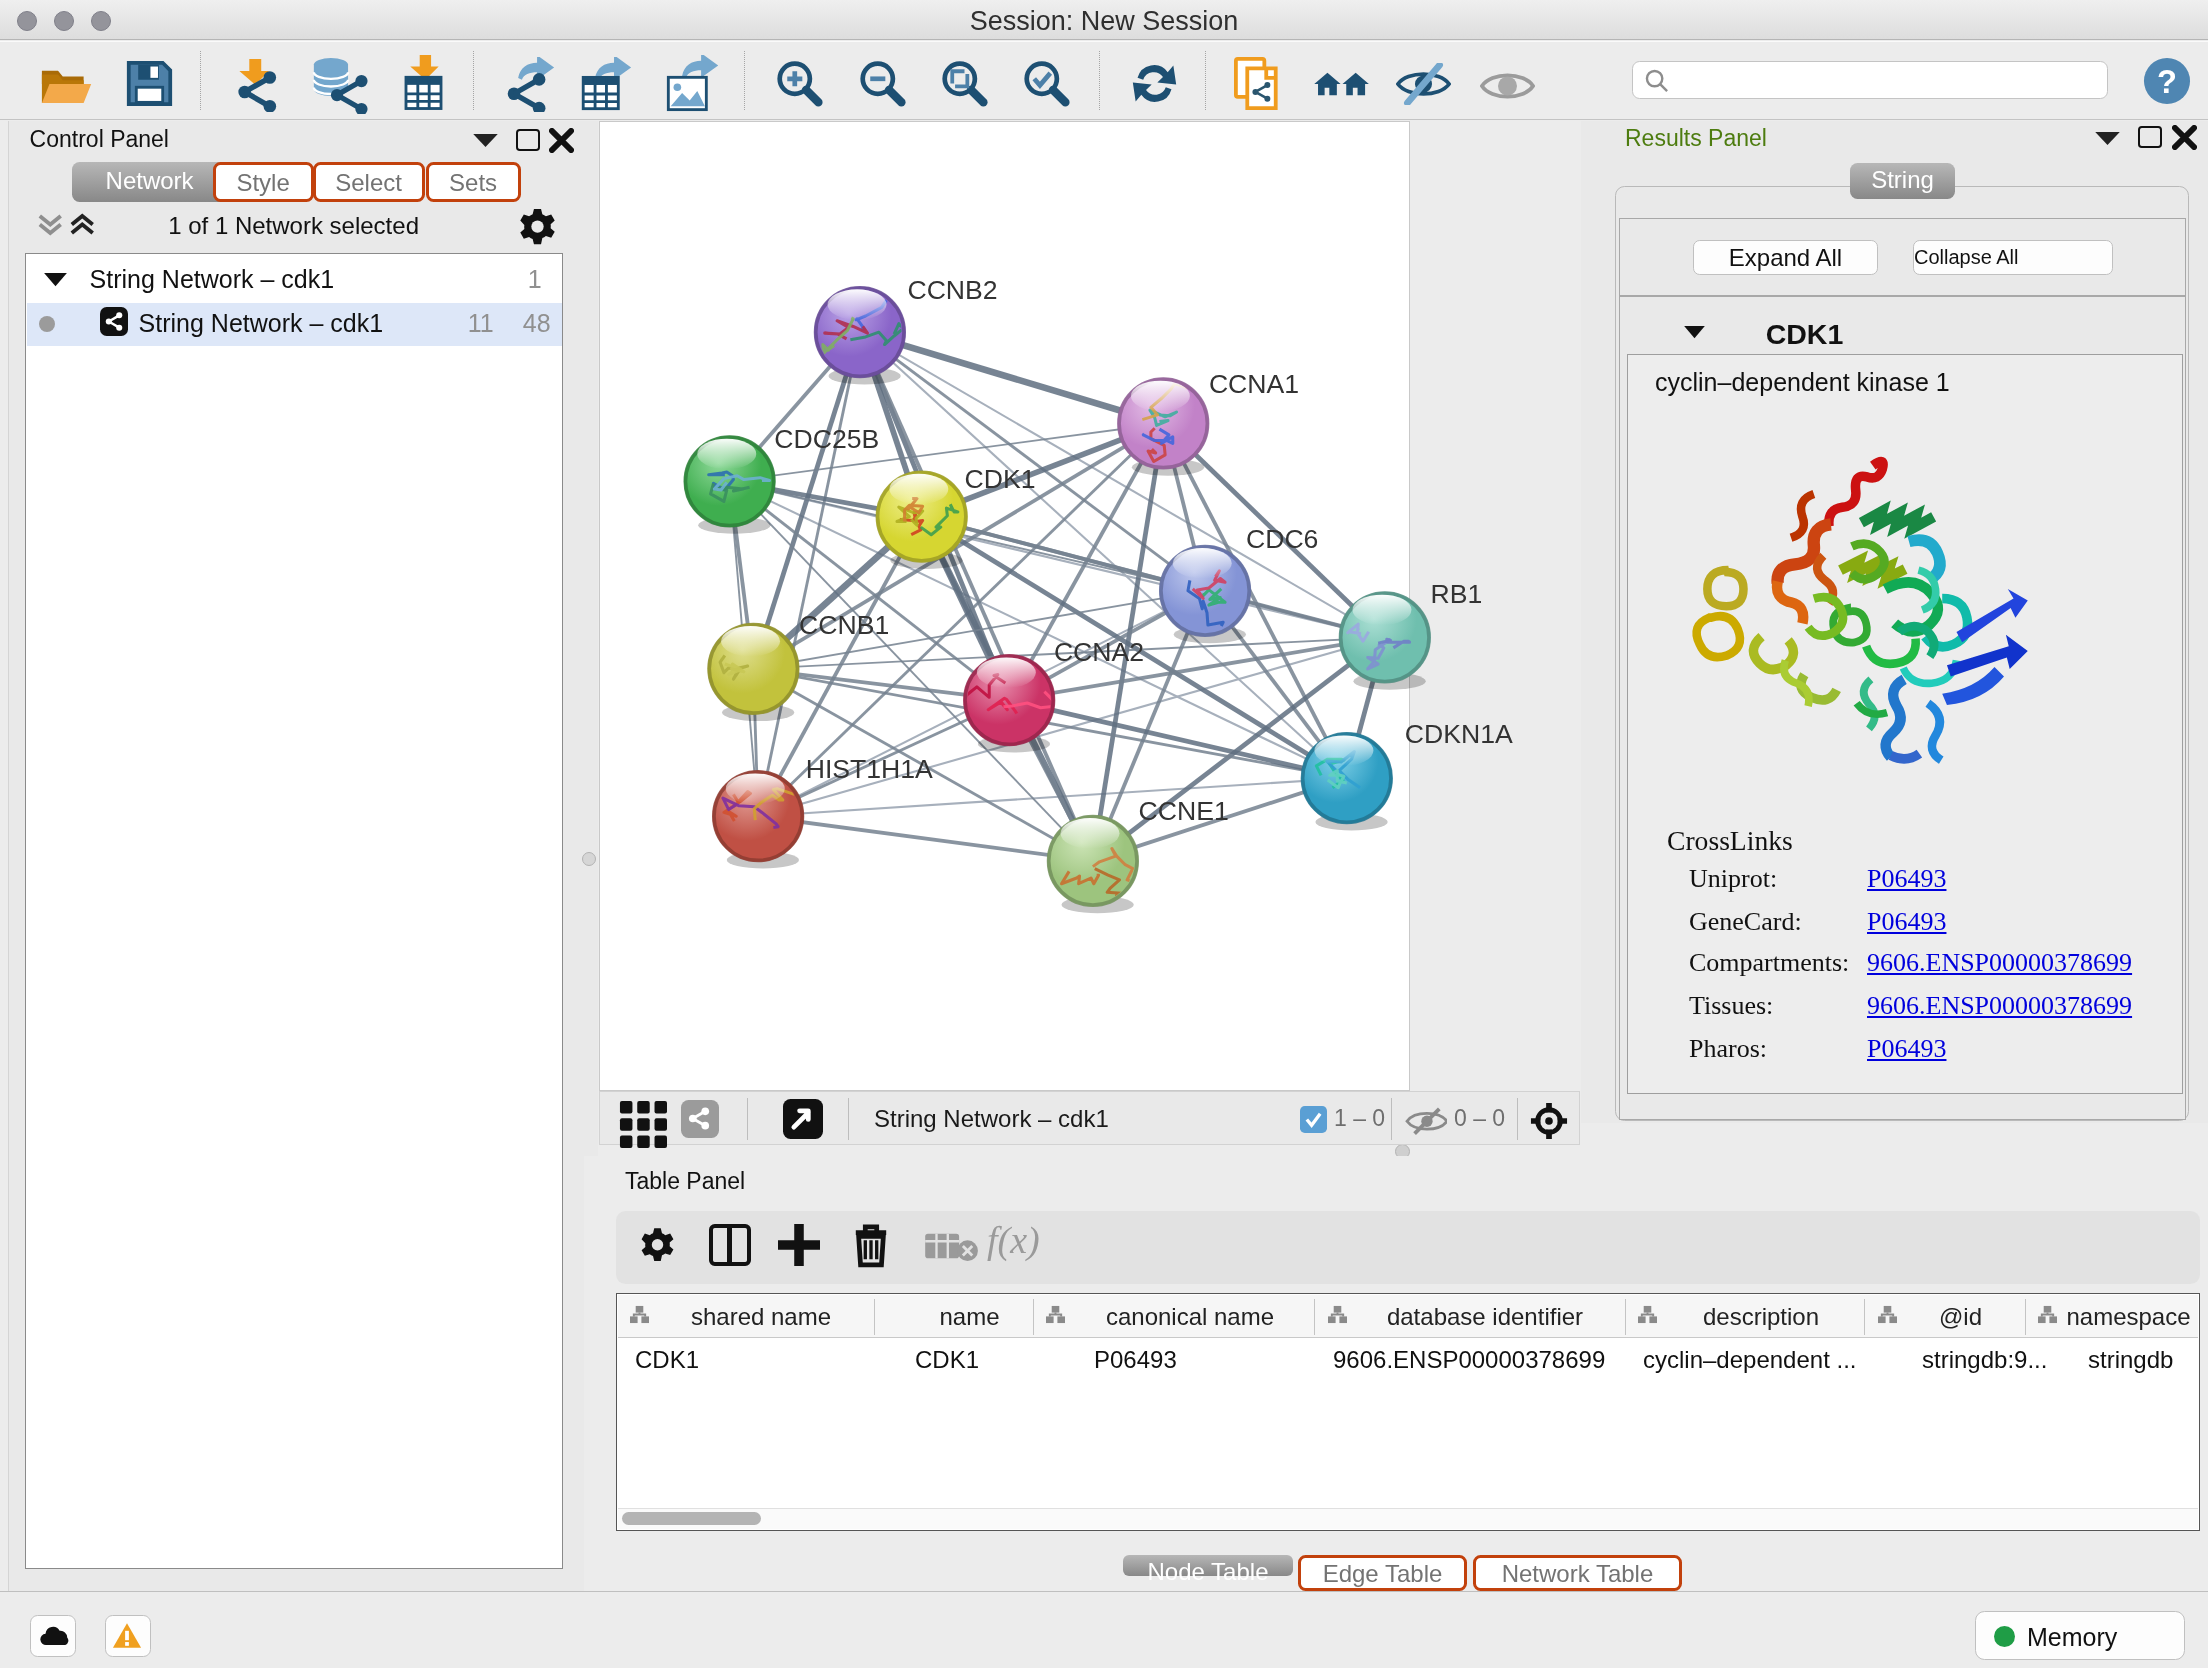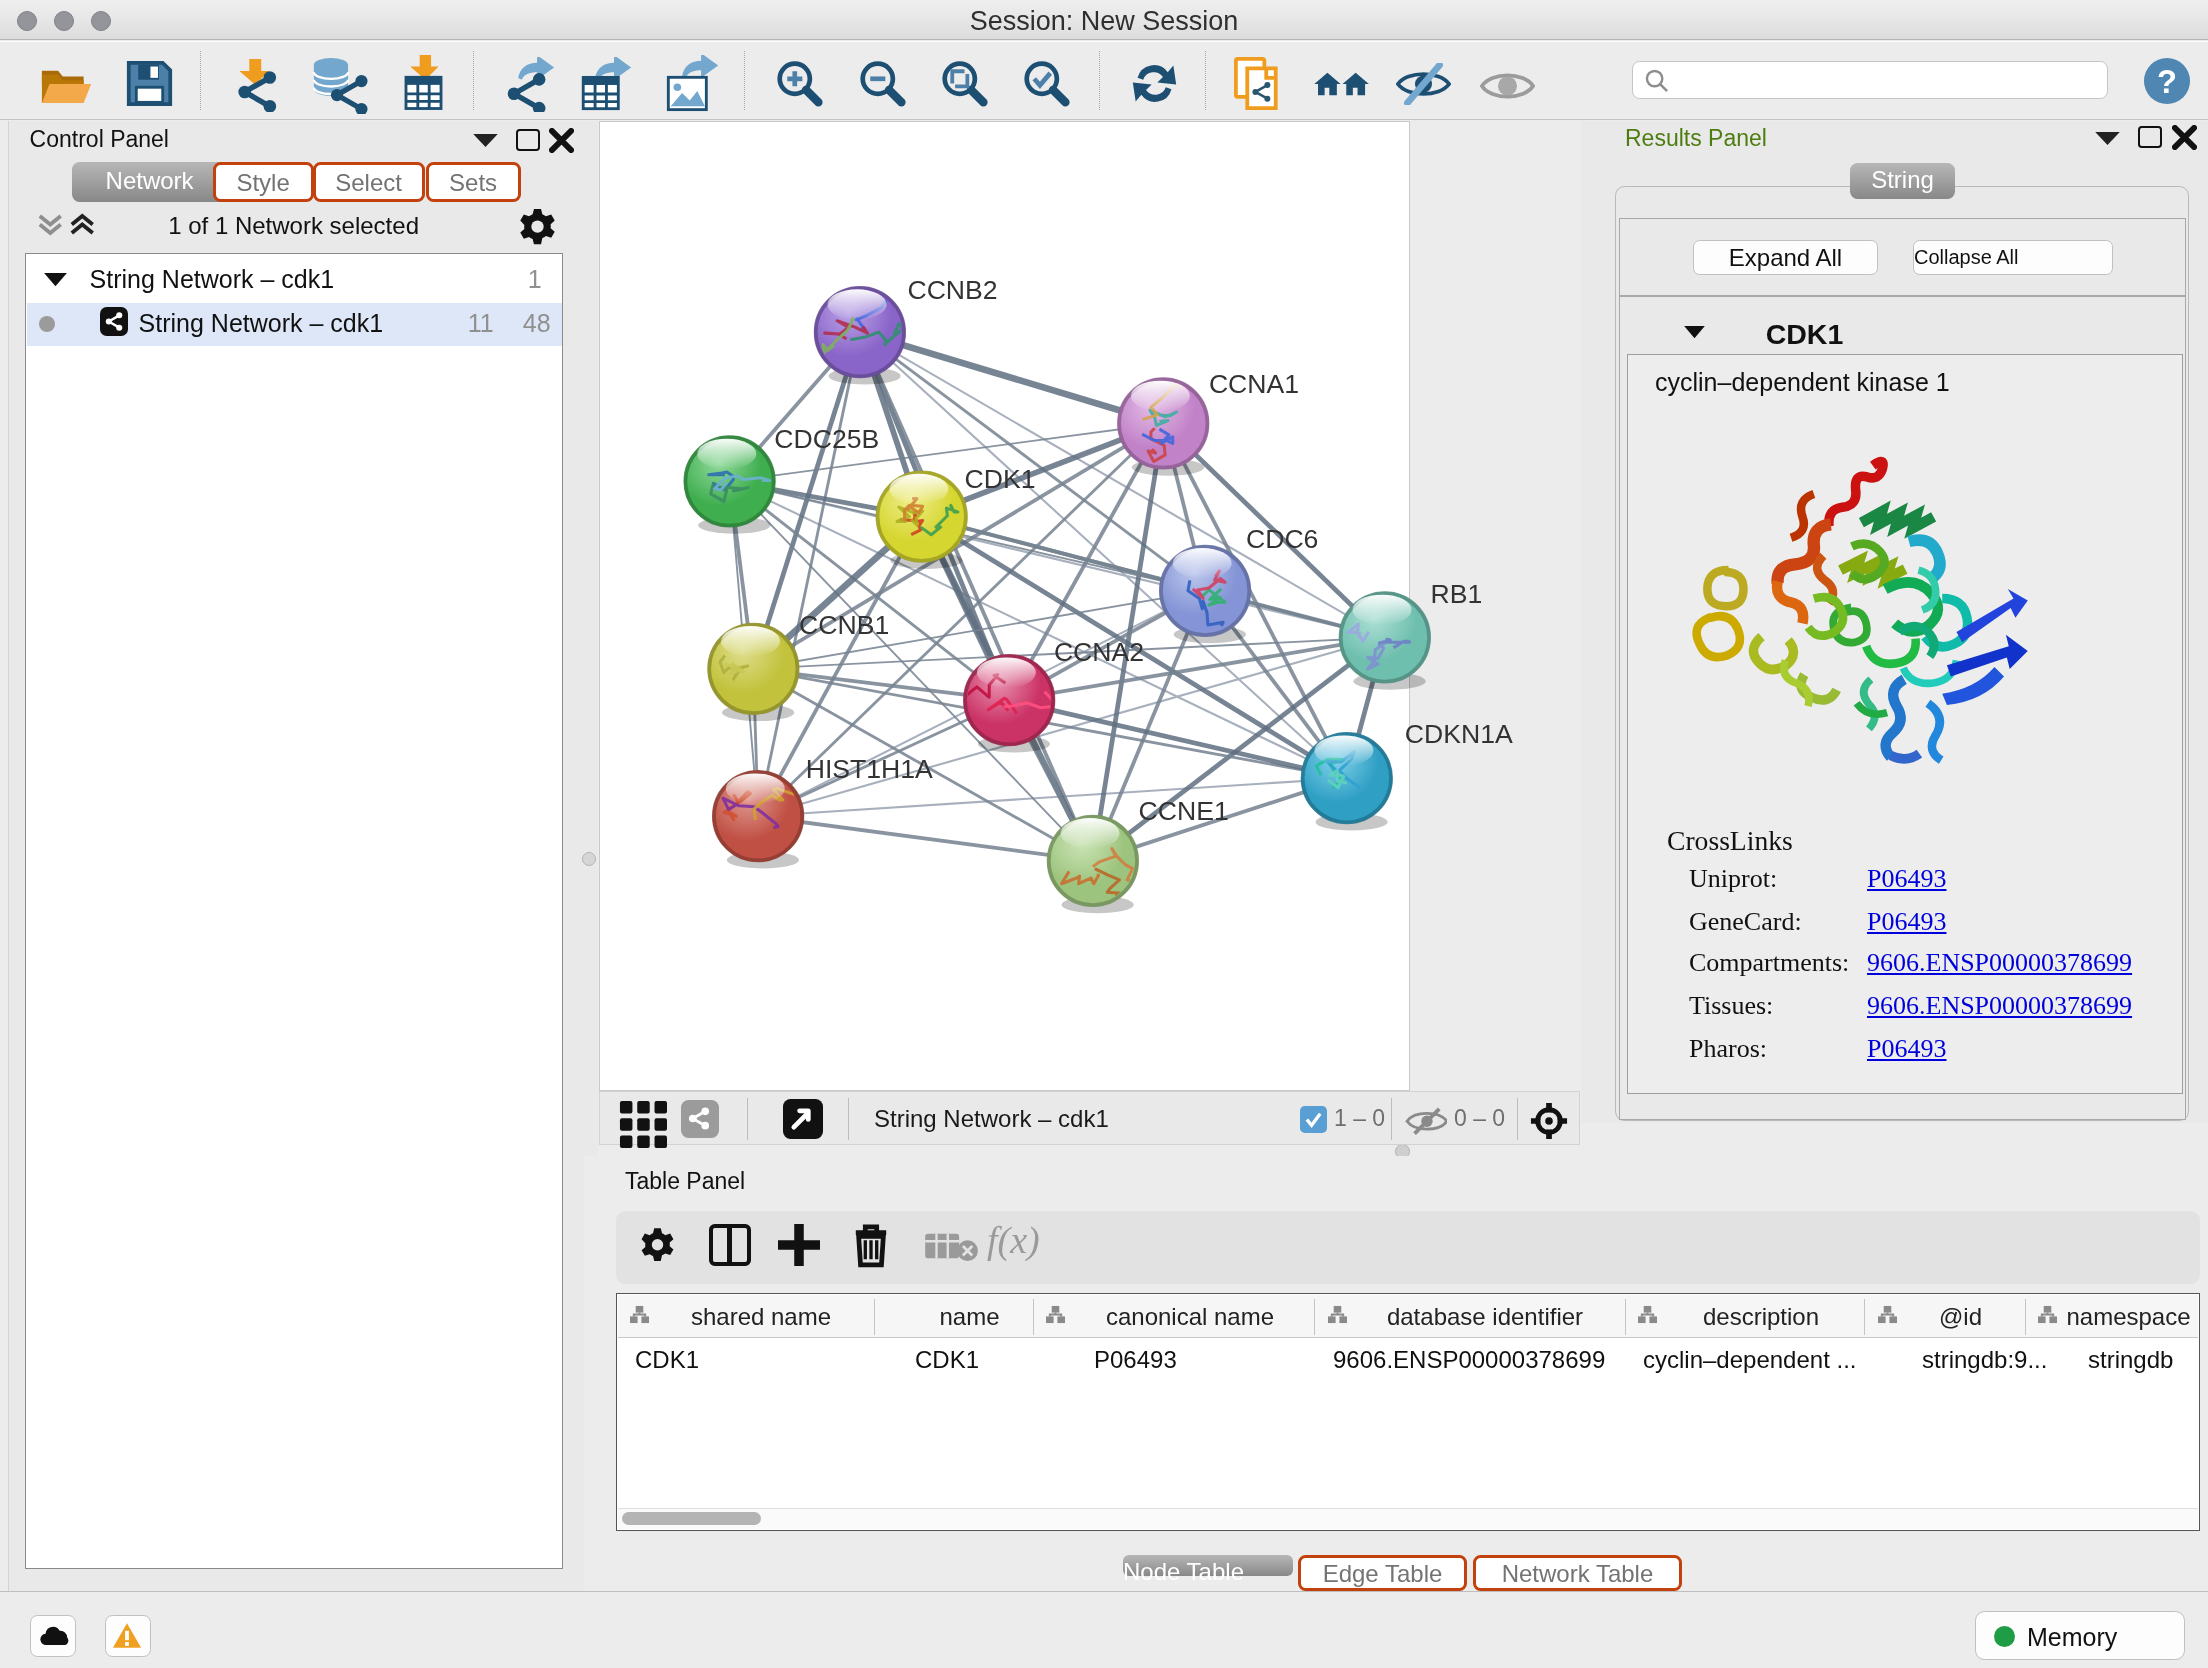--- a/index.html
+++ b/index.html
@@ -670,21 +670,21 @@
     <div class="abs" style="left:1441px;top:143px;height:36px;border-left:1px solid #c4c4c4"></div>
     <div class="abs" style="left:51px;top:190px;font-size:24px;color:#111">CDK1</div>
     <div class="abs" style="left:331px;top:190px;font-size:24px;color:#111">CDK1</div>
     <div class="abs" style="left:510px;top:190px;font-size:24px;color:#111">P06493</div>
     <div class="abs" style="left:749px;top:190px;font-size:24px;color:#111">9606.ENSP00000378699</div>
     <div class="abs" style="left:1059px;top:190px;font-size:24px;color:#111">cyclin–dependent ...</div>
     <div class="abs" style="left:1338px;top:190px;font-size:24px;color:#111">stringdb:9...</div>
     <div class="abs" style="left:1504px;top:190px;font-size:24px;color:#111">stringdb</div>
     <div class="abs" style="left:34px;top:352px;width:1580px;height:21px;background:#fafafa;border-top:1px solid #e0e0e0"></div>
     <div class="abs" style="left:38px;top:356px;width:139px;height:13.3px;background:#b4b4b4;border-radius:6.7px"></div>
-    <div class="abs graytab" style="left:539px;top:399px;width:170px;height:21px;border-radius:6px;font-size:24px;line-height:34px">Node Table</div>
+    <div class="abs graytab" style="left:539px;top:399px;width:170px;height:21px;border-radius:6px;text-align:center;font-size:24px;line-height:34px">Node Table</div>
     <div class="abs whitetab" style="left:714px;top:399px;width:169px;height:36px;border-radius:7.6px;text-align:center;font-size:24px;line-height:32px">Edge Table</div>
     <div class="abs whitetab" style="left:889px;top:399px;width:209px;height:36px;border-radius:7.6px;text-align:center;font-size:24px;line-height:32px">Network Table</div>
   </div>
 <div id="statusbar">
     <div class="hbtn" style="left:30px;top:23px;width:46px;height:42px"></div>
     <svg class="abs" style="left:38px;top:34px" width="32" height="21" viewBox="0 0 34 22">
       <path d="M9 20 a6 6 0 0 1 -1 -12 a8 8 0 0 1 15 -3 a7 7 0 0 1 8 7 a5 5 0 0 1 -2 8 z" fill="#111"></path>
     </svg>
     <div class="hbtn" style="left:105px;top:23px;width:46px;height:42px"></div>
     <svg class="abs" style="left:112px;top:30px" width="30" height="27" viewBox="0 0 32 28">

